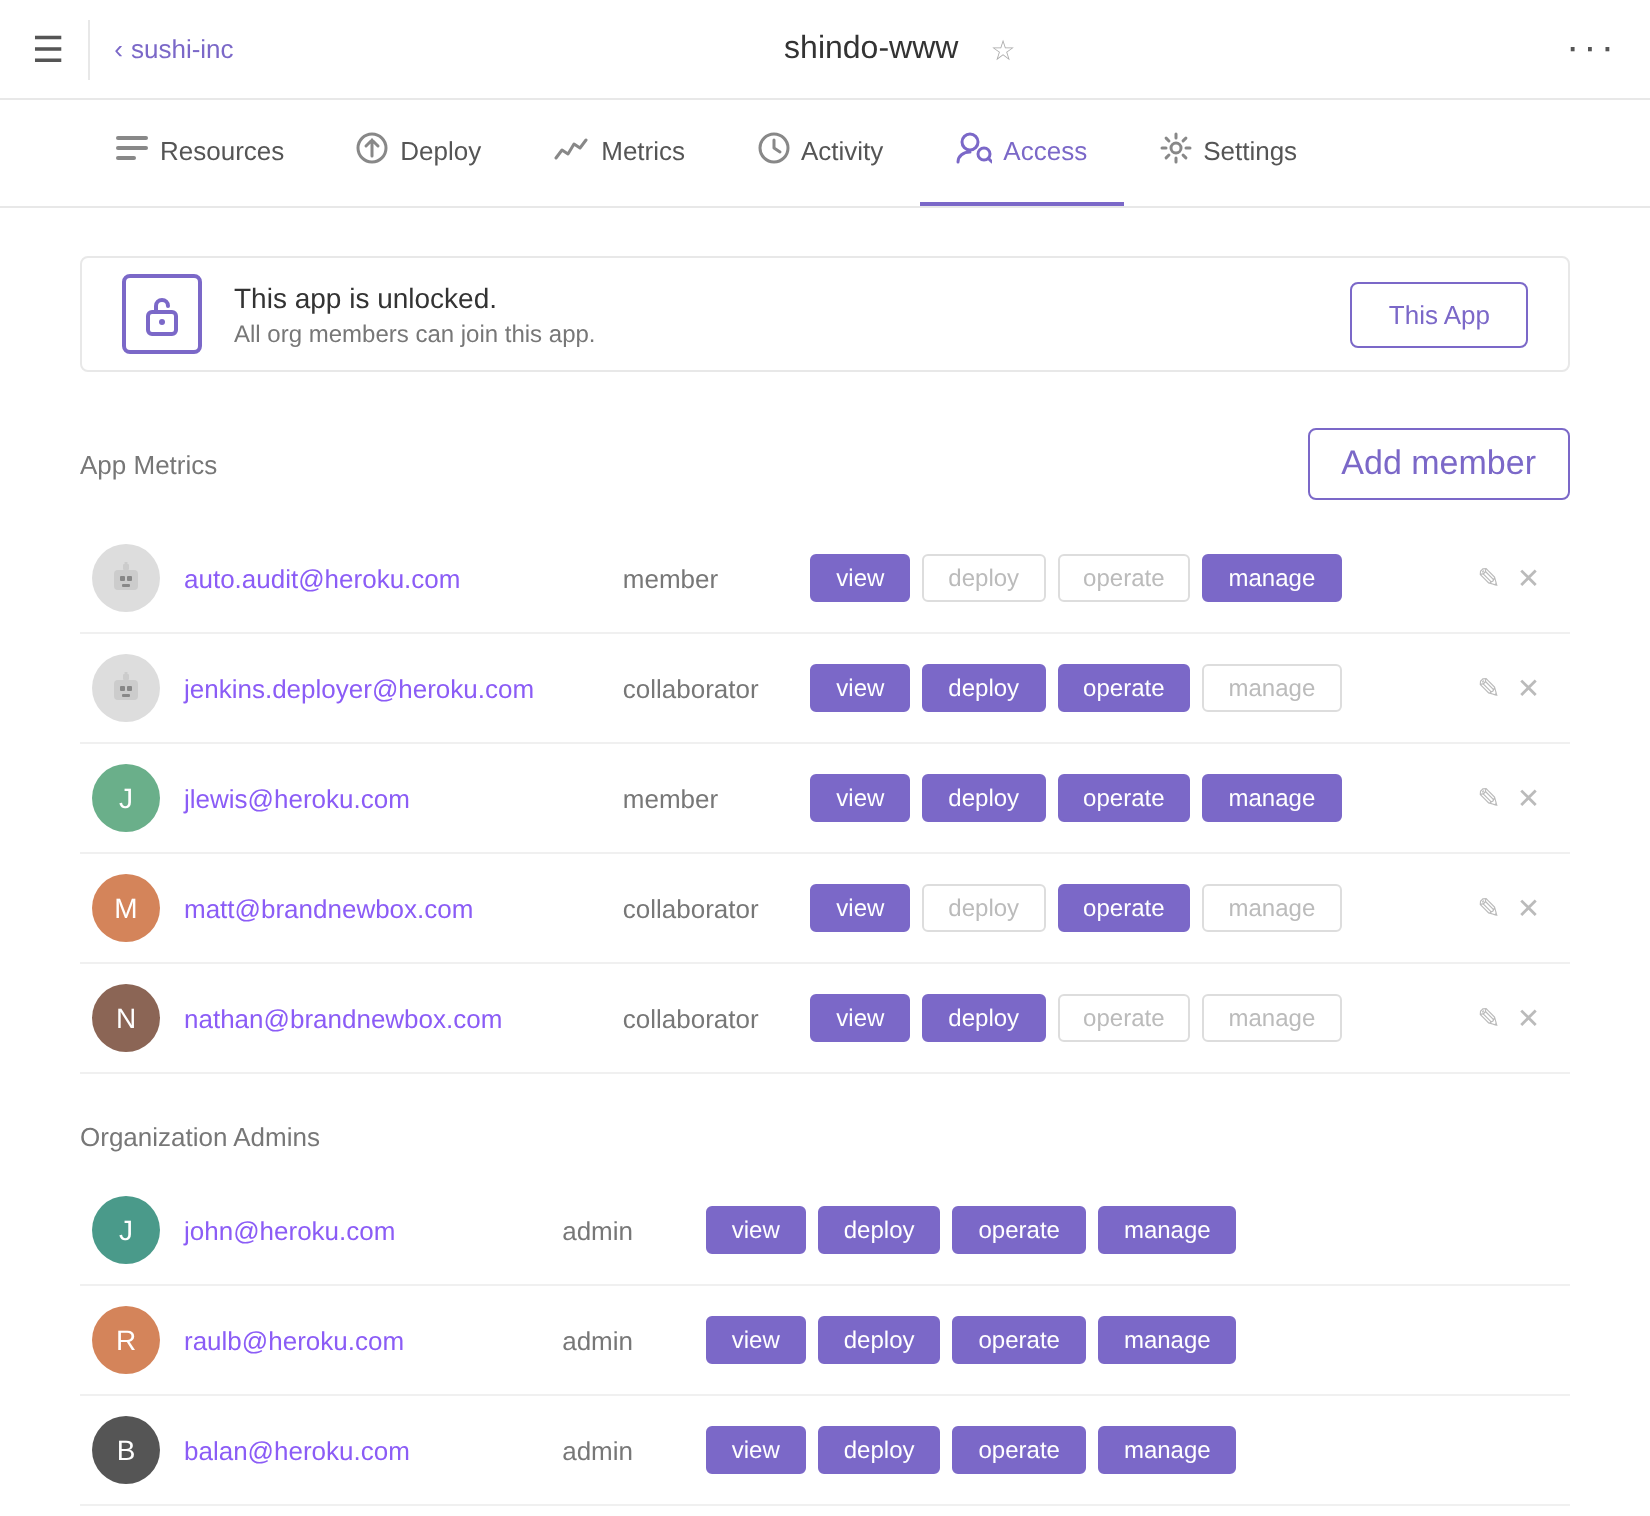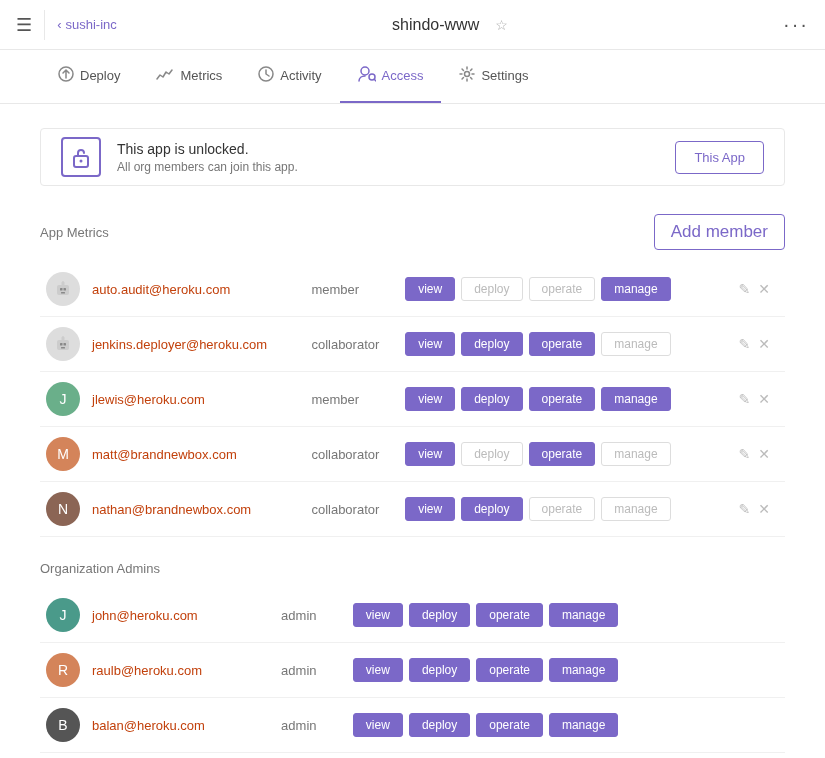--- a/index.html
+++ b/index.html
@@ -189,21 +189,21 @@
       border-radius: 50%;
       background: #ddd;
       display: flex;
       align-items: center;
       justify-content: center;
       font-size: 16px;
       color: #888;
     }
     .member-email {
       font-size: 13px;
-      color: #c2410c;
+      color: #8b5cf6;
       min-width: 200px;
     }
     .member-role {
       color: #777;
       font-size: 13px;
       min-width: 90px;
     }
     .permission-badges {
       display: flex;
       gap: 6px;
@@ -252,20 +252,30 @@
     <span>sushi-inc</span>
   </div>
   <div class="topbar-app-name">
     <span>shindo-www</span>
     <span class="star-icon">☆</span>
   </div>
   <span class="topbar-more">···</span>
 </div>
 
 <nav class="nav-tabs">
+  <div class="nav-tab">
+    <span class="nav-tab-icon">
+      <svg width="16" height="14" viewBox="0 0 16 14" fill="none" xmlns="http://www.w3.org/2000/svg">
+        <rect x="0" y="1" width="16" height="2" rx="1" fill="#888"></rect>
+        <rect x="0" y="6" width="16" height="2" rx="1" fill="#888"></rect>
+        <rect x="0" y="11" width="10" height="2" rx="1" fill="#888"></rect>
+      </svg>
+    </span>
+    <span>Resources</span>
+  </div>
   <div class="nav-tab">
     <span class="nav-tab-icon">
       <svg width="16" height="16" viewBox="0 0 16 16" fill="none">
         <circle cx="8" cy="8" r="7" stroke="#888" stroke-width="1.5" fill="none"></circle>
         <path d="M8 4v8M5 7l3-3 3 3" stroke="#888" stroke-width="1.5" stroke-linecap="round"></path>
       </svg>
     </span>
     <span>Deploy</span>
   </div>
   <div class="nav-tab">

